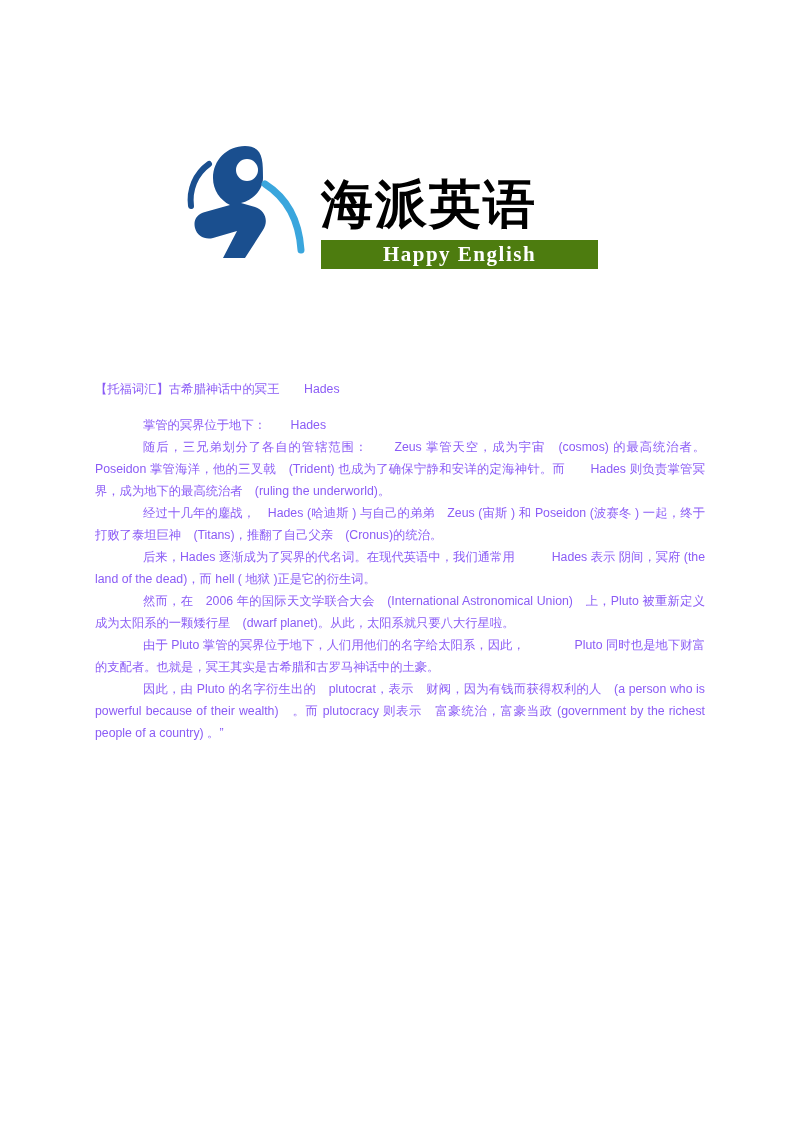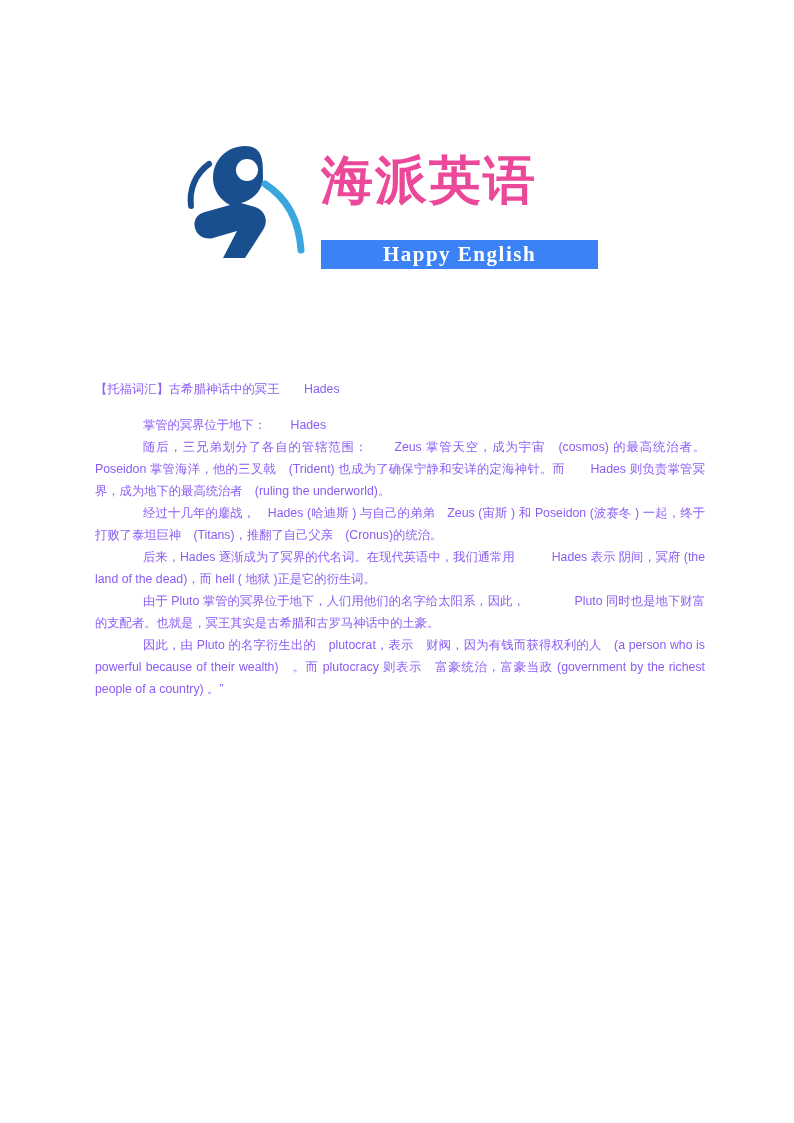--- a/index.html
+++ b/index.html
@@ -33,35 +33,35 @@
   .logo-mark {
     position: absolute;
     left: 0;
     top: 0;
     width: 140px;
     height: 125px;
   }
   .logo-cn {
     position: absolute;
     left: 146px;
-    top: 6px;
+    top: 30px;
     font-family: "DejaVu Sans", sans-serif;
     font-size: 52px;
     font-weight: bold;
-    color: #ec4899;
+    color: #000000;
     letter-spacing: 2px;
     white-space: nowrap;
   }
   .logo-happy {
     position: absolute;
     left: 146px;
     top: 100px;
     width: 277px;
     height: 29px;
-    background: #3b82f6;
+    background: #4d7c0f;
   }
   .logo-happy span {
     display: block;
     text-align: center;
     font-family: "Liberation Serif", serif;
     font-weight: bold;
     font-size: 21px;
     color: #ffffff;
     line-height: 29px;
     letter-spacing: 1.5px;
@@ -109,17 +109,18 @@
     </div>
   </div>
 
   <div class="article">
     <p class="noindent">【托福词汇】古希腊神话中的冥王　　Hades</p>
     <div class="sep"></div>
     <p class="indent">掌管的冥界位于地下：　　Hades</p>
     <p class="indent">随后，三兄弟划分了各自的管辖范围：　　Zeus 掌管天空，成为宇宙　(cosmos) 的最高统治者。Poseidon 掌管海洋，他的三叉戟　(Trident) 也成为了确保宁静和安详的定海神针。而　　Hades 则负责掌管冥界，成为地下的最高统治者　(ruling the underworld)。</p>
     <p class="indent">经过十几年的鏖战，　Hades (哈迪斯 ) 与自己的弟弟　Zeus (宙斯 ) 和 Poseidon (波赛冬 ) 一起，终于打败了泰坦巨神　(Titans)，推翻了自己父亲　(Cronus)的统治。</p>
     <p class="indent">后来，Hades 逐渐成为了冥界的代名词。在现代英语中，我们通常用　　　Hades 表示 阴间，冥府 (the land of the dead)，而 hell ( 地狱 )正是它的衍生词。</p>
+    <p class="indent">然而，在　2006 年的国际天文学联合大会　(International Astronomical Union)　上，Pluto 被重新定义成为太阳系的一颗矮行星　(dwarf planet)。从此，太阳系就只要八大行星啦。</p>
     <p class="indent">由于 Pluto 掌管的冥界位于地下，人们用他们的名字给太阳系，因此，　　　　Pluto 同时也是地下财富的支配者。也就是，冥王其实是古希腊和古罗马神话中的土豪。</p>
     <p class="indent">因此，由 Pluto 的名字衍生出的　plutocrat，表示　财阀，因为有钱而获得权利的人　(a person who is powerful because of their wealth)　。而 plutocracy 则表示　富豪统治，富豪当政 (government by the richest people of a country) 。”</p>
   </div>
 
 </div>
 
 </body></html>

